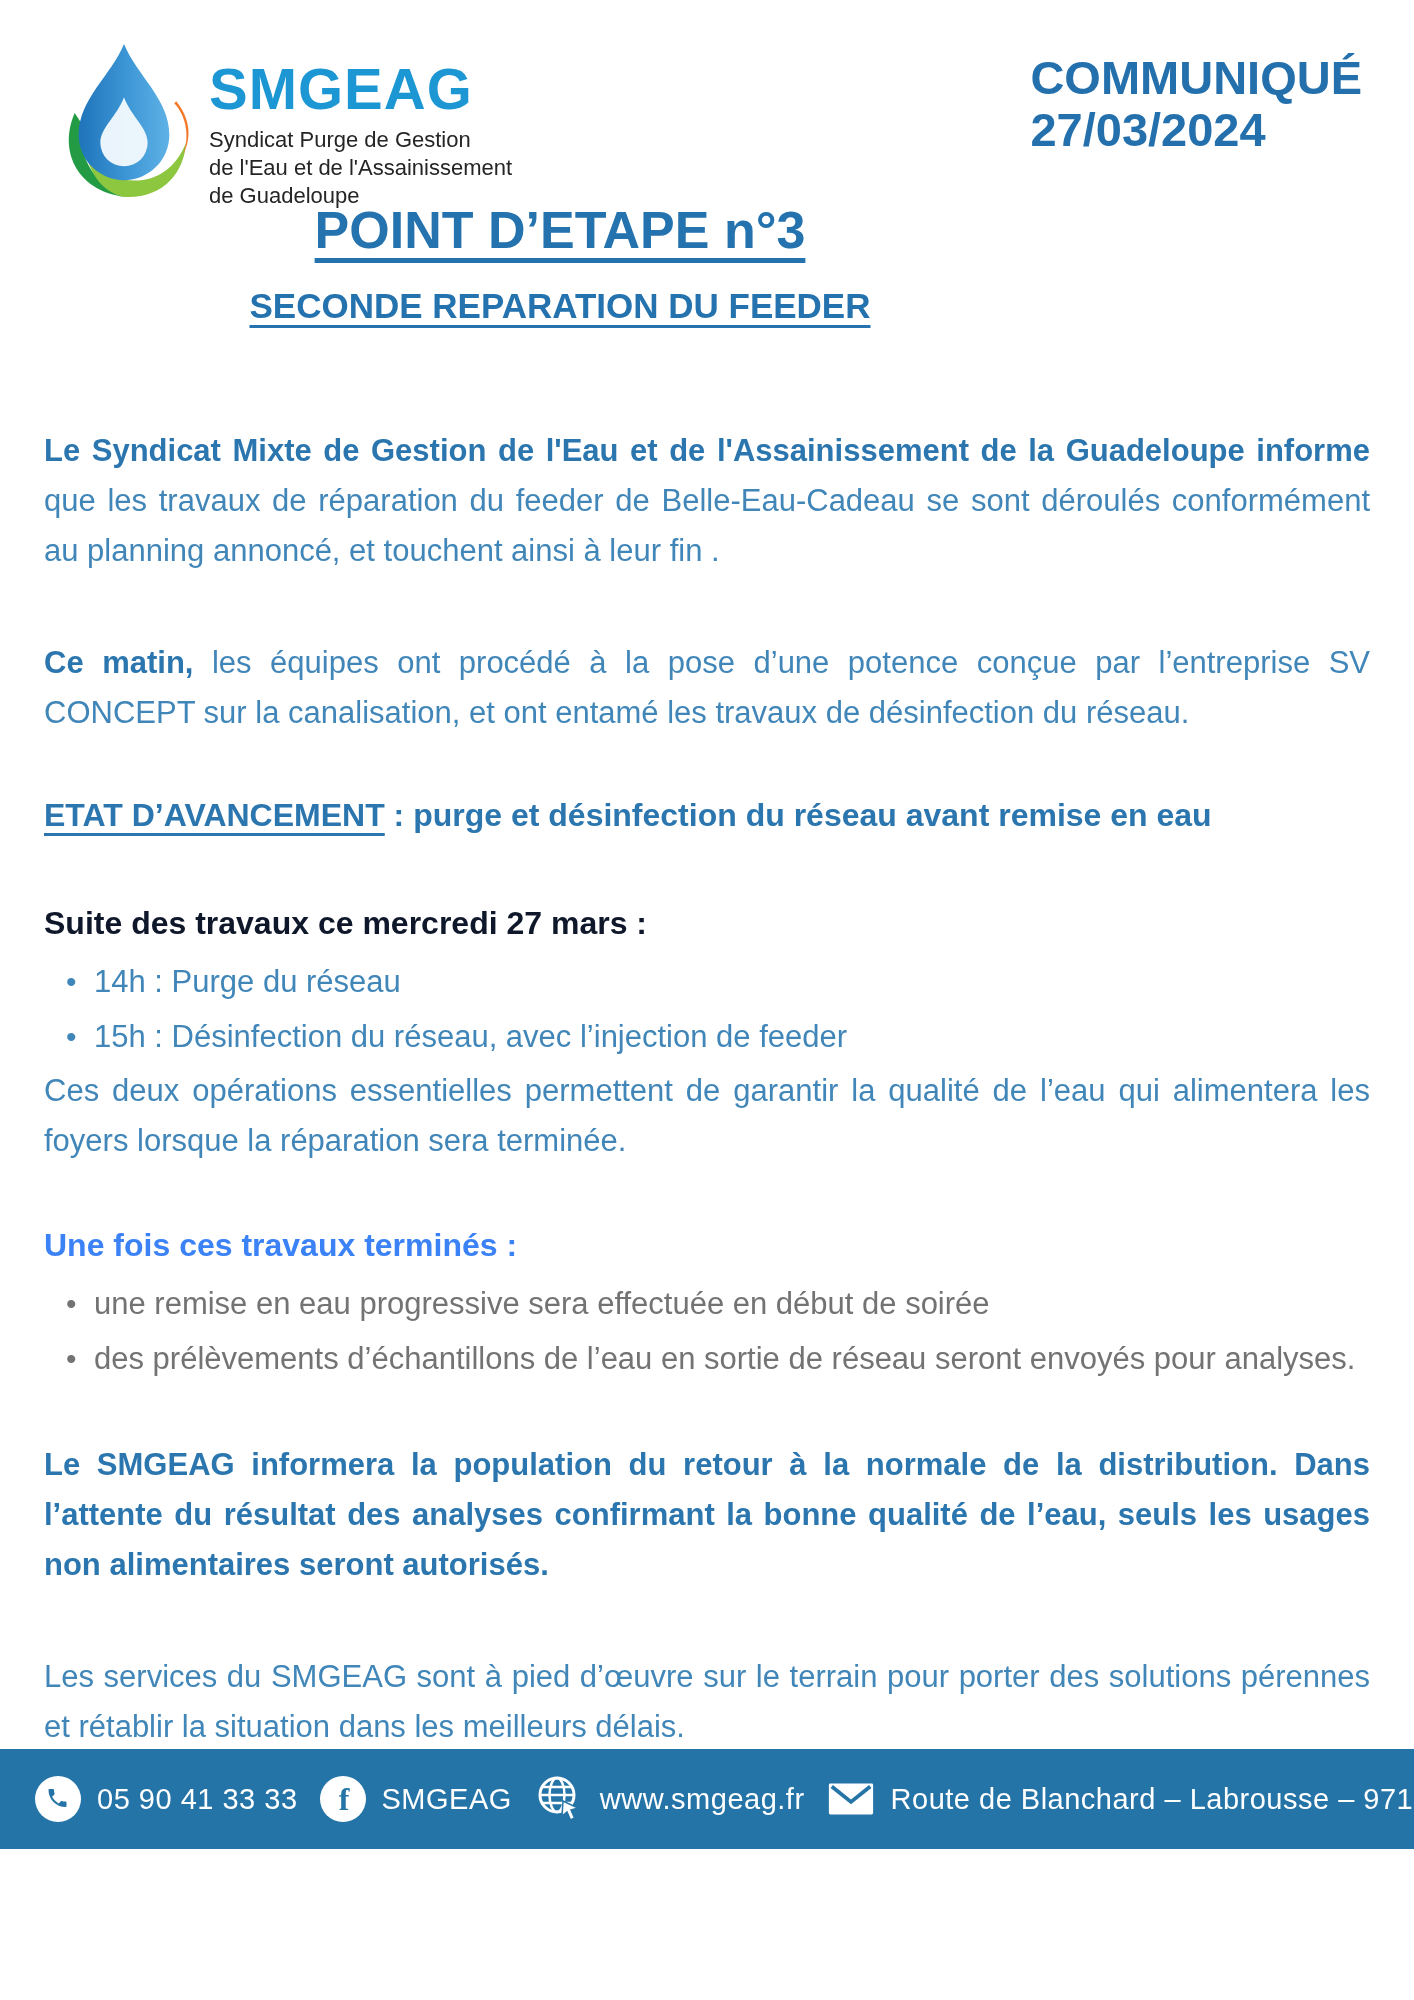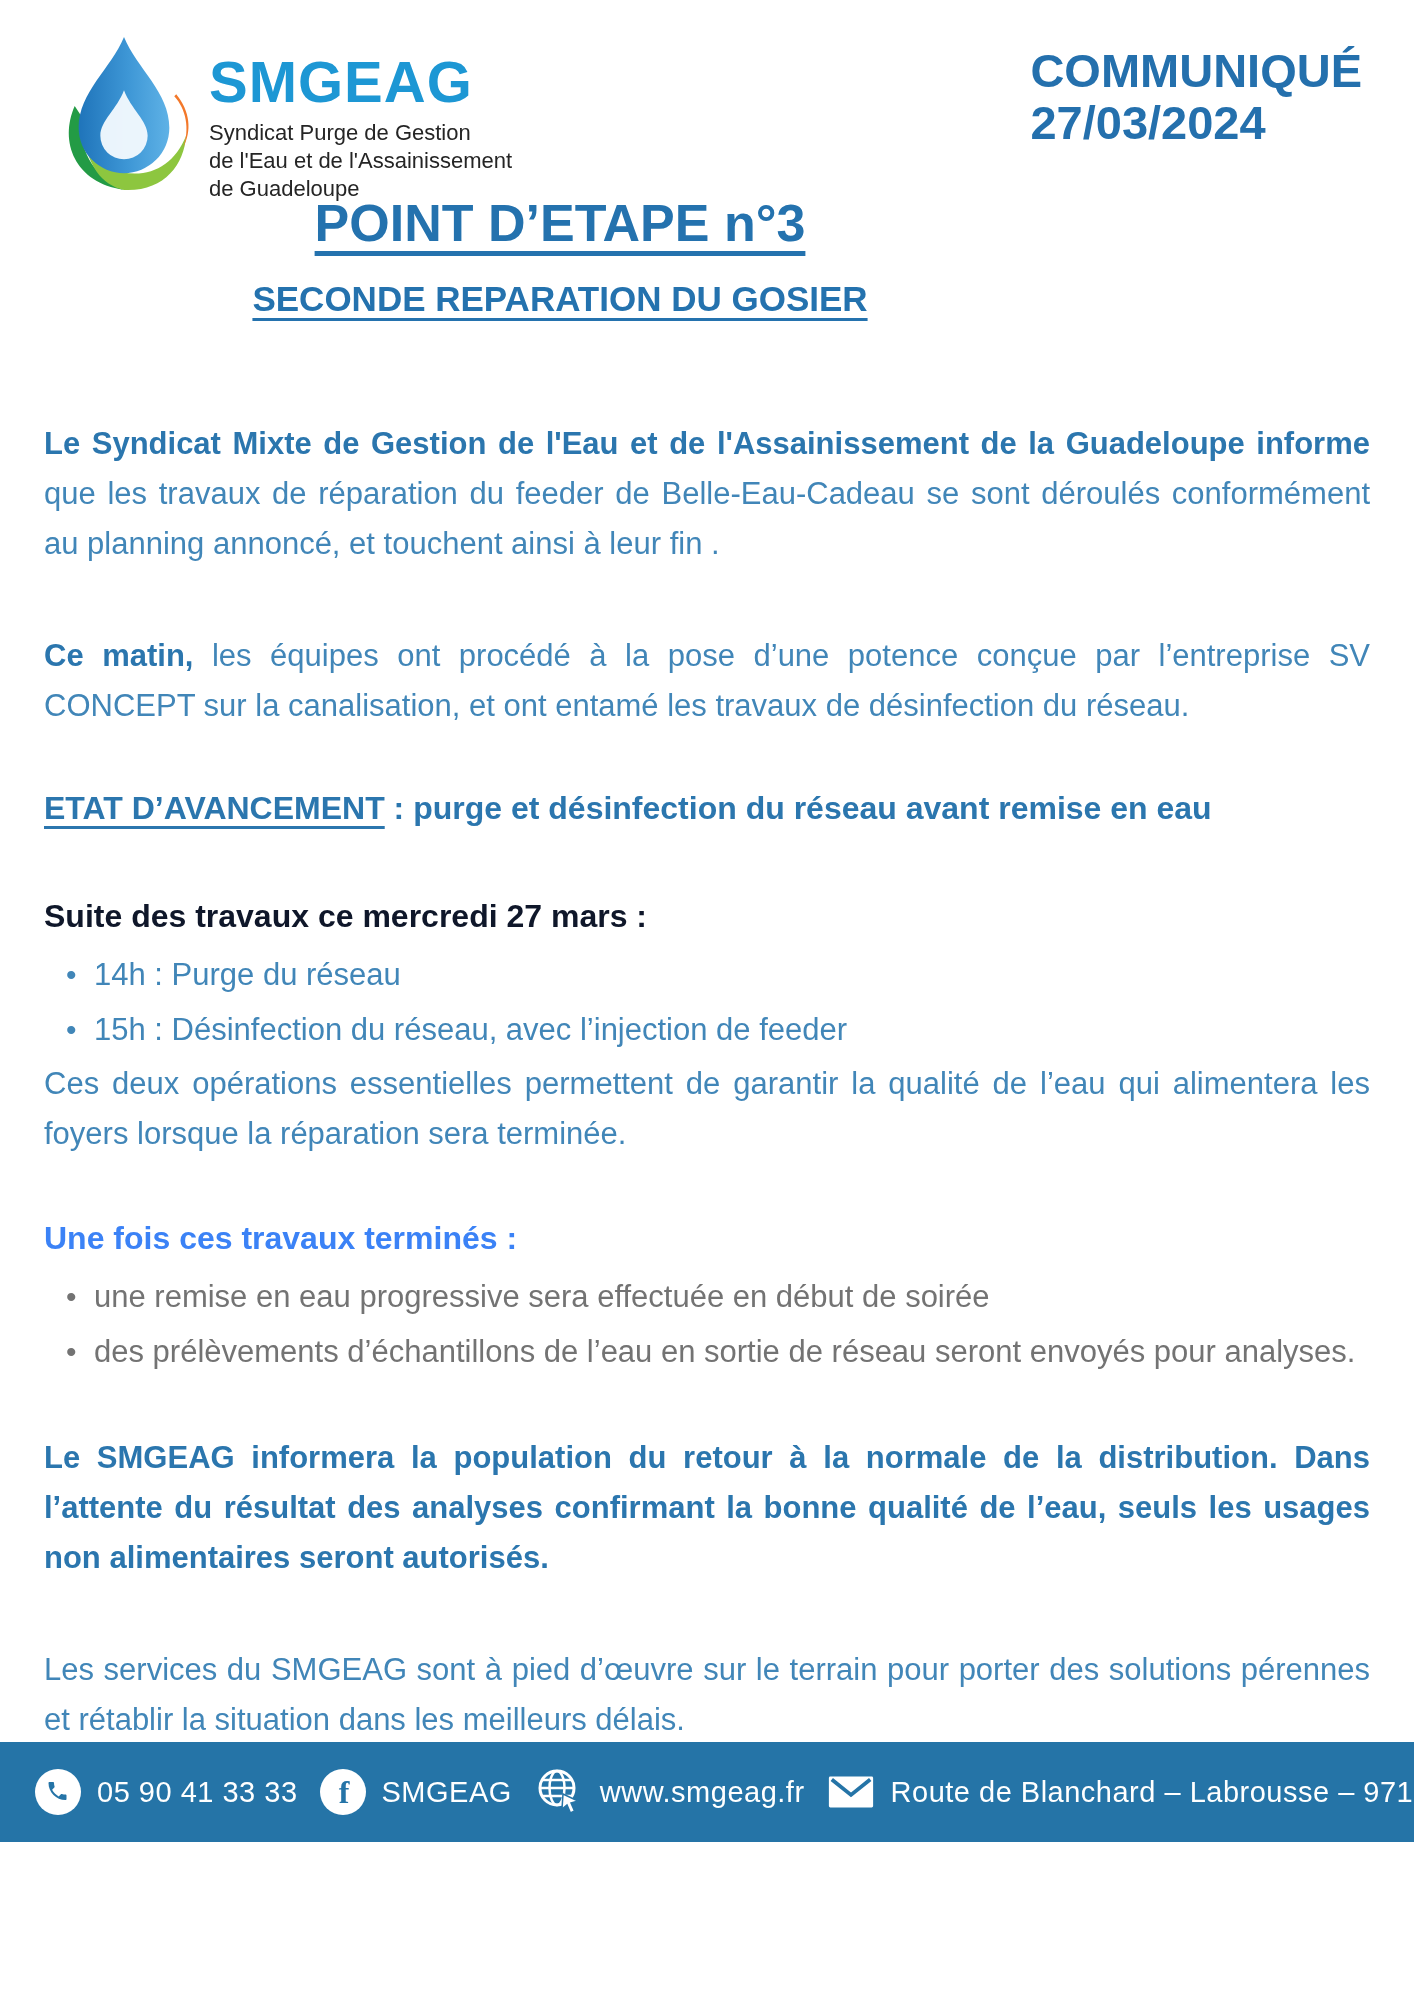--- a/index.html
+++ b/index.html
@@ -1,20 +1,20 @@
 <!DOCTYPE html>
 <html><head>
 <meta charset="utf-8">
 <style>
   * { margin:0; padding:0; box-sizing:border-box; }
   html,body { background:#ffffff; }
   body { font-family:"Liberation Sans", sans-serif; }
   .page {
     position:relative; width:1414px; height:1833px; background:#ffffff;
-    overflow:hidden; margin:9px auto;
+    overflow:hidden; margin:16px auto;
   }
 
   
   .header { display:flex; justify-content:space-between; align-items:flex-start;
             padding:26px 52px 0 55px; height:180px; }
   .logo { display:flex; gap:16px; align-items:flex-start; }
   .logo svg { width:138px; height:158px; display:block; }
   .brand { font-size:58px; font-weight:bold; color:#1d97d4; letter-spacing:1px; line-height:58px; margin-top:18px; }
   .brand-sub { margin-top:8px; font-size:22px; line-height:28px; color:#252525; }
   .comm { text-align:left; color:#2470ad; font-weight:bold; font-size:47px; line-height:52px; padding-top:10px; }
@@ -83,21 +83,21 @@
       </div>
     </div>
     <div class="comm">
       <div>COMMUNIQUÉ</div>
       <div>27/03/2024</div>
     </div>
   </div>
 
   <div class="title-wrap">
     <div class="title-main">POINT D’ETAPE n°3</div>
-    <div class="title-sub">SECONDE REPARATION DU GOSIER</div>
+    <div class="title-sub">SECONDE REPARATION DU FEEDER</div>
   </div>
 
   <div class="content">
 
     <p class="para p1"><span class="b">Le Syndicat Mixte de Gestion de l'Eau et de l'Assainissement de la Guadeloupe informe</span><span> que les travaux de réparation du feeder de Belle-Eau-Cadeau se sont déroulés conformément au planning annoncé, et touchent ainsi à leur fin .</span></p>
 
     <p class="para p2"><span class="b">Ce matin,</span><span>  les équipes ont procédé à la pose d’une potence conçue par l’entreprise SV CONCEPT sur la canalisation, et ont entamé les travaux de désinfection du réseau.</span></p>
 
     <p class="etat"><span class="ul">ETAT D’AVANCEMENT</span><span> : purge et désinfection du réseau avant remise en eau</span></p>
 

